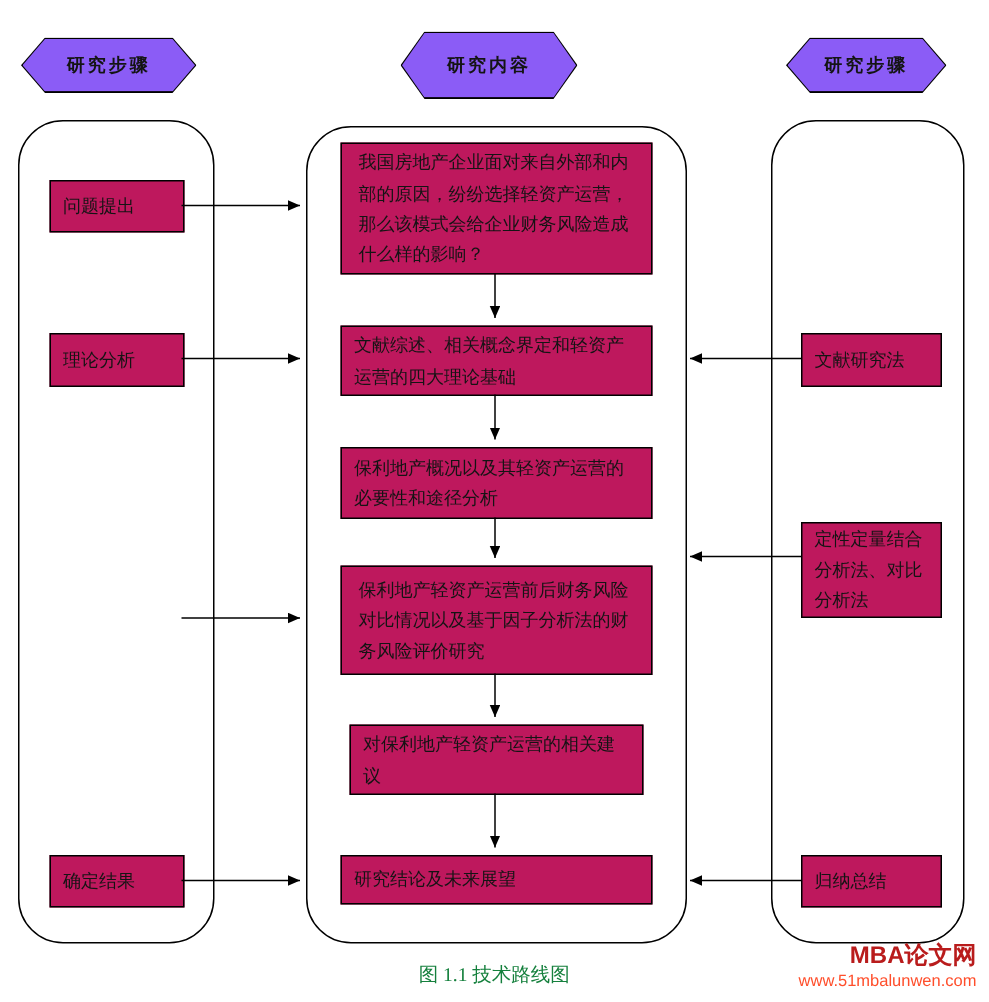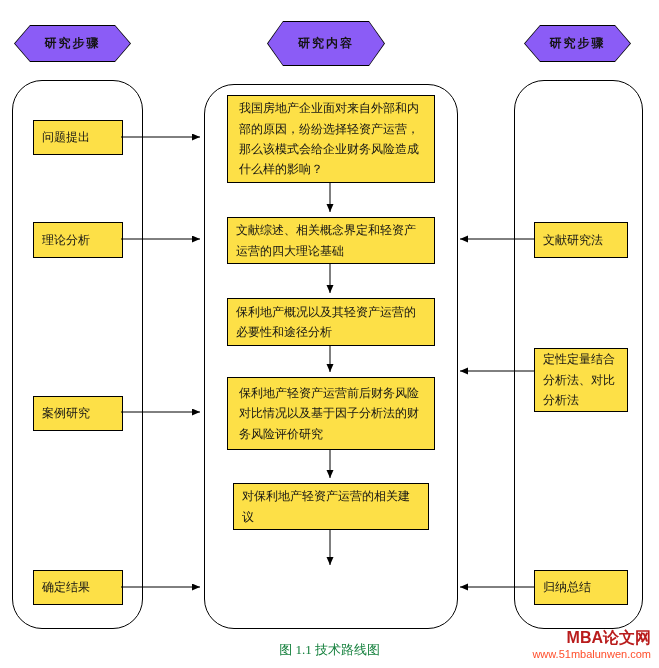--- a/index.html
+++ b/index.html
@@ -11,21 +11,21 @@
   .hex{position:absolute;}
   .hex-outer{position:absolute;inset:0;background:#000;
     clip-path:polygon(16px 0,calc(100% - 16px) 0,100% 50%,calc(100% - 16px) 100%,16px 100%,0 50%);}
   .hex-inner{position:absolute;inset:1px;background:#8b5cf6;
     clip-path:polygon(15px 0,calc(100% - 15px) 0,100% 50%,calc(100% - 15px) 100%,15px 100%,0 50%);
     display:flex;align-items:center;justify-content:center;
     font-size:12px;font-weight:bold;letter-spacing:2px;}
   
   .col{position:absolute;border:1px solid #000;border-radius:30px;background:#fff;}
   
-  .box{position:absolute;border:1px solid #000;background:#fde047;
+  .box{position:absolute;border:1px solid #000;background:#be185d;
     display:flex;align-items:center;justify-content:center;font-size:12px;line-height:1.7;}
   .box .txt{width:100%;}
   .t-center{text-align:left;padding:2px 8px;}
   .t-left{text-align:left;padding:2px 11px;}
   svg.arrows{position:absolute;left:0;top:0;pointer-events:none;}
   .caption{position:absolute;left:0;top:641px;width:659px;text-align:center;font-size:13px;color:#15803d;}
   .watermark{position:absolute;right:8px;top:628px;text-align:right;line-height:1.25;
     font-family:"Liberation Sans","DejaVu Sans",sans-serif;}
   .wm-title{font-size:16px;font-weight:bold;}
   .wm-url{font-size:11px;}
@@ -57,41 +57,41 @@
   <div class="col" style="left:12px;top:80px;width:129px;height:547px;"></div>
   <div class="col" style="left:204px;top:84px;width:252px;height:543px;"></div>
   <div class="col" style="left:514px;top:80px;width:127px;height:547px;"></div>
 
   <div class="box" style="left:33px;top:120px;width:88px;height:33px;">
     <div class="txt t-center">问题提出</div>
   </div>
   <div class="box" style="left:33px;top:222px;width:88px;height:34px;">
     <div class="txt t-center">理论分析</div>
   </div>
-  <div class="box" style="left:33px;top:396px;width:88px;height:33px;">
-    <div class="txt t-center">案例研究</div>
-  </div>
   <div class="box" style="left:33px;top:570px;width:88px;height:33px;">
     <div class="txt t-center">确定结果</div>
   </div>
 
   <div class="box" style="left:227px;top:95px;width:206px;height:86px;">
     <div class="txt t-left">我国房地产企业面对来自外部和内部的原因，纷纷选择轻资产运营，那么该模式会给企业财务风险造成什么样的影响？</div>
   </div>
   <div class="box" style="left:227px;top:217px;width:206px;height:45px;">
     <div class="txt t-center">文献综述、相关概念界定和轻资产运营的四大理论基础</div>
   </div>
   <div class="box" style="left:227px;top:298px;width:206px;height:46px;">
     <div class="txt t-center">保利地产概况以及其轻资产运营的必要性和途径分析</div>
   </div>
   <div class="box" style="left:227px;top:377px;width:206px;height:71px;">
     <div class="txt t-left">保利地产轻资产运营前后财务风险对比情况以及基于因子分析法的财务风险评价研究</div>
   </div>
   <div class="box" style="left:233px;top:483px;width:194px;height:45px;">
     <div class="txt t-center">对保利地产轻资产运营的相关建议</div>
+  </div>
+  <div class="box" style="left:227px;top:570px;width:206px;height:31px;">
+    <div class="txt t-center">研究结论及未来展望</div>
   </div>
 
   <div class="box" style="left:534px;top:222px;width:92px;height:34px;">
     <div class="txt t-center">文献研究法</div>
   </div>
   <div class="box" style="left:534px;top:348px;width:92px;height:62px;">
     <div class="txt t-center">定性定量结合分析法、对比分析法</div>
   </div>
   <div class="box" style="left:534px;top:570px;width:92px;height:33px;">
     <div class="txt t-center">归纳总结</div>

